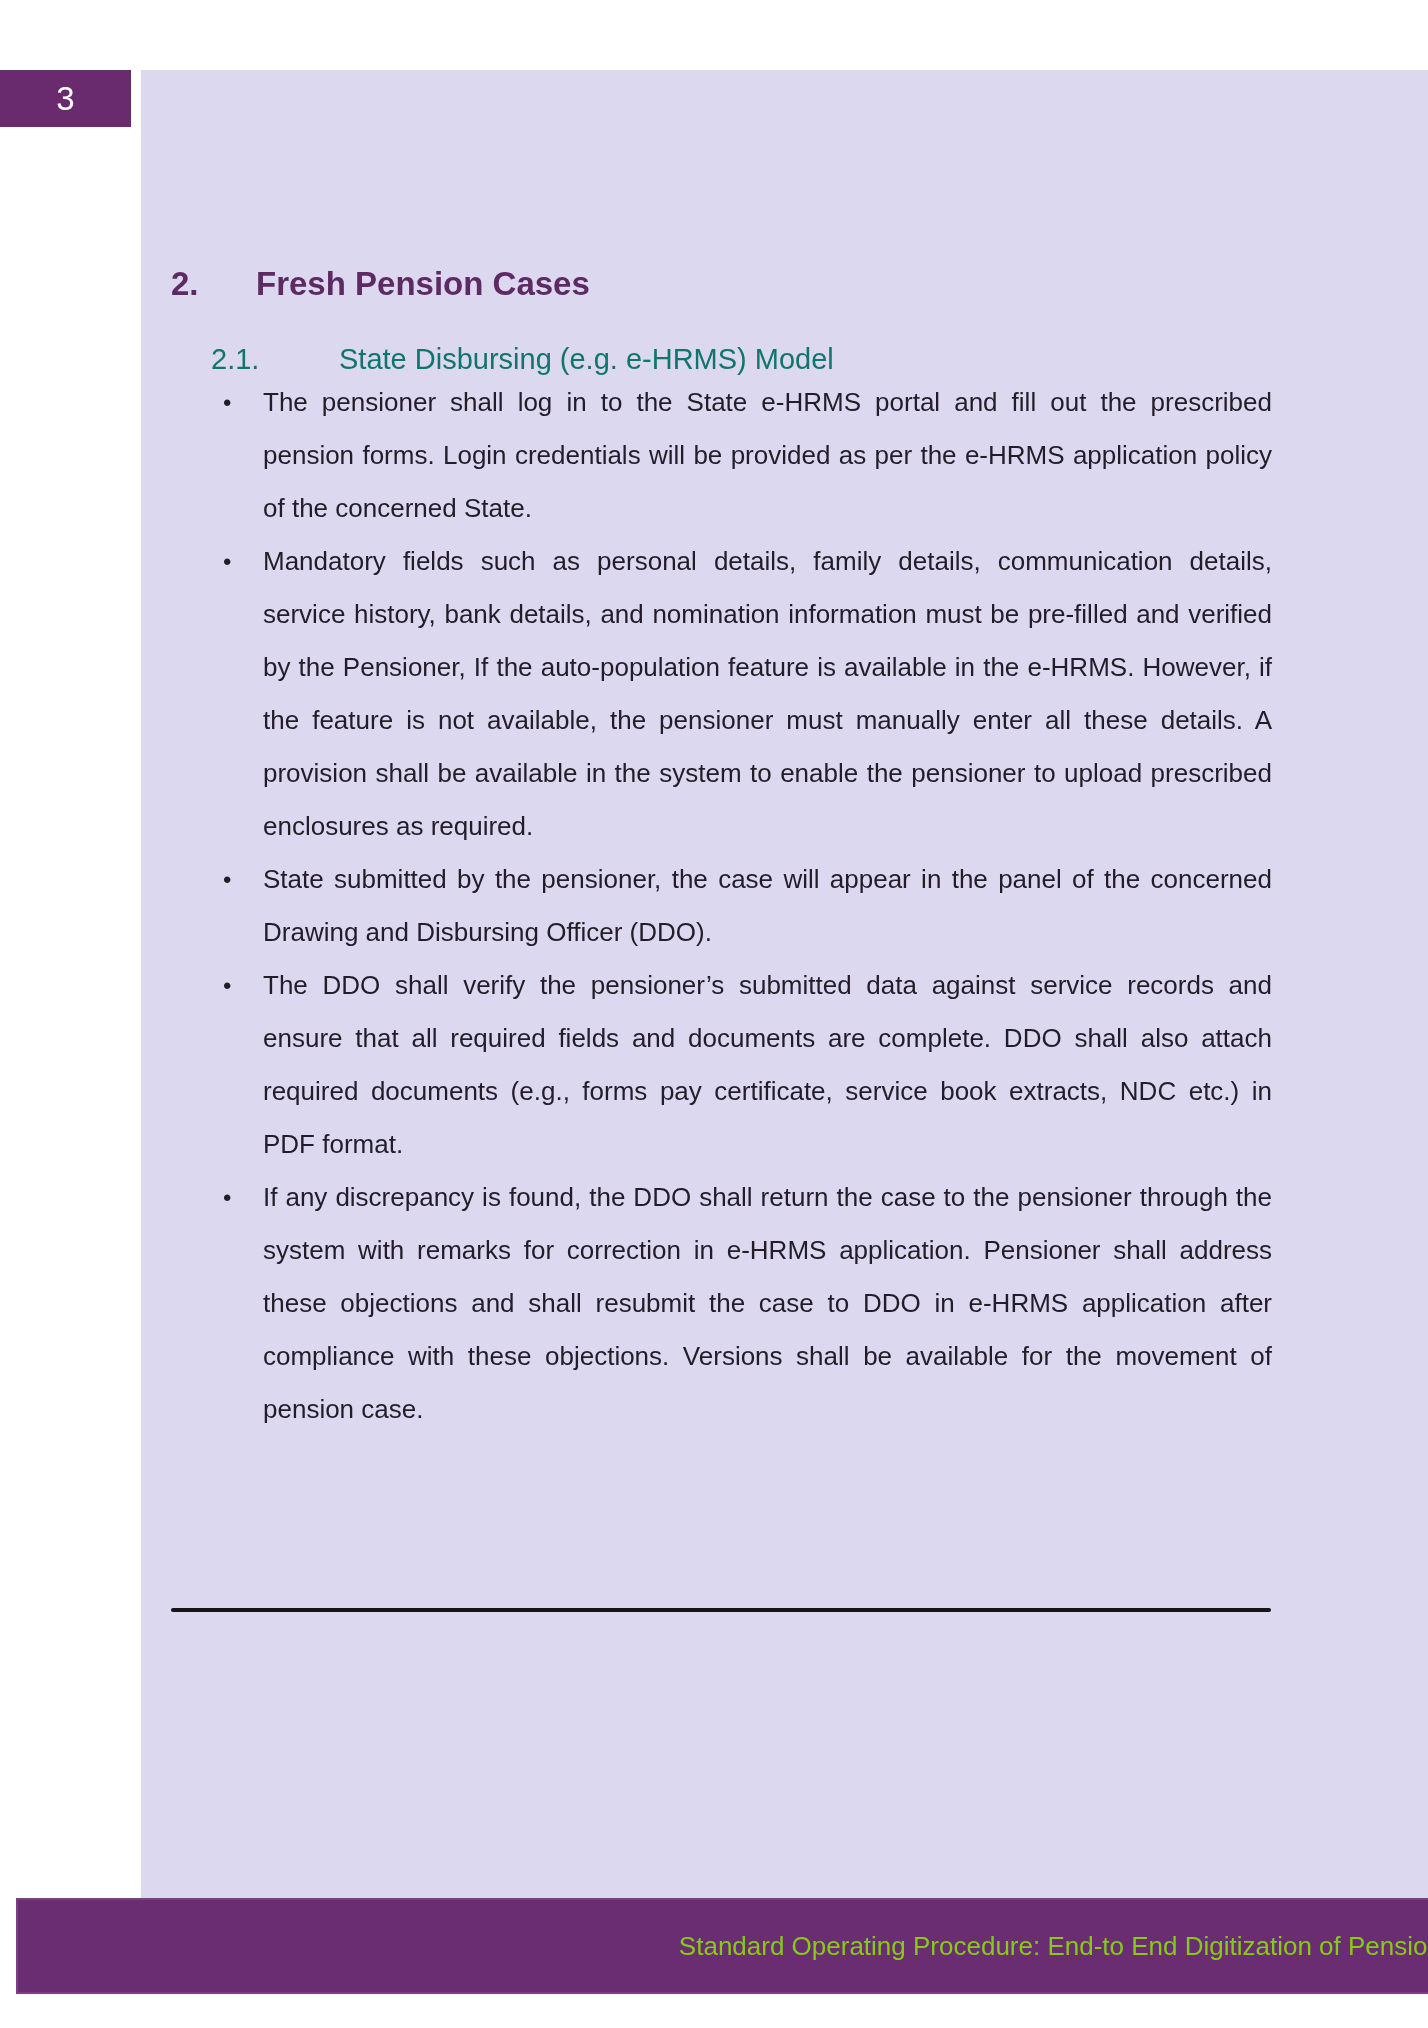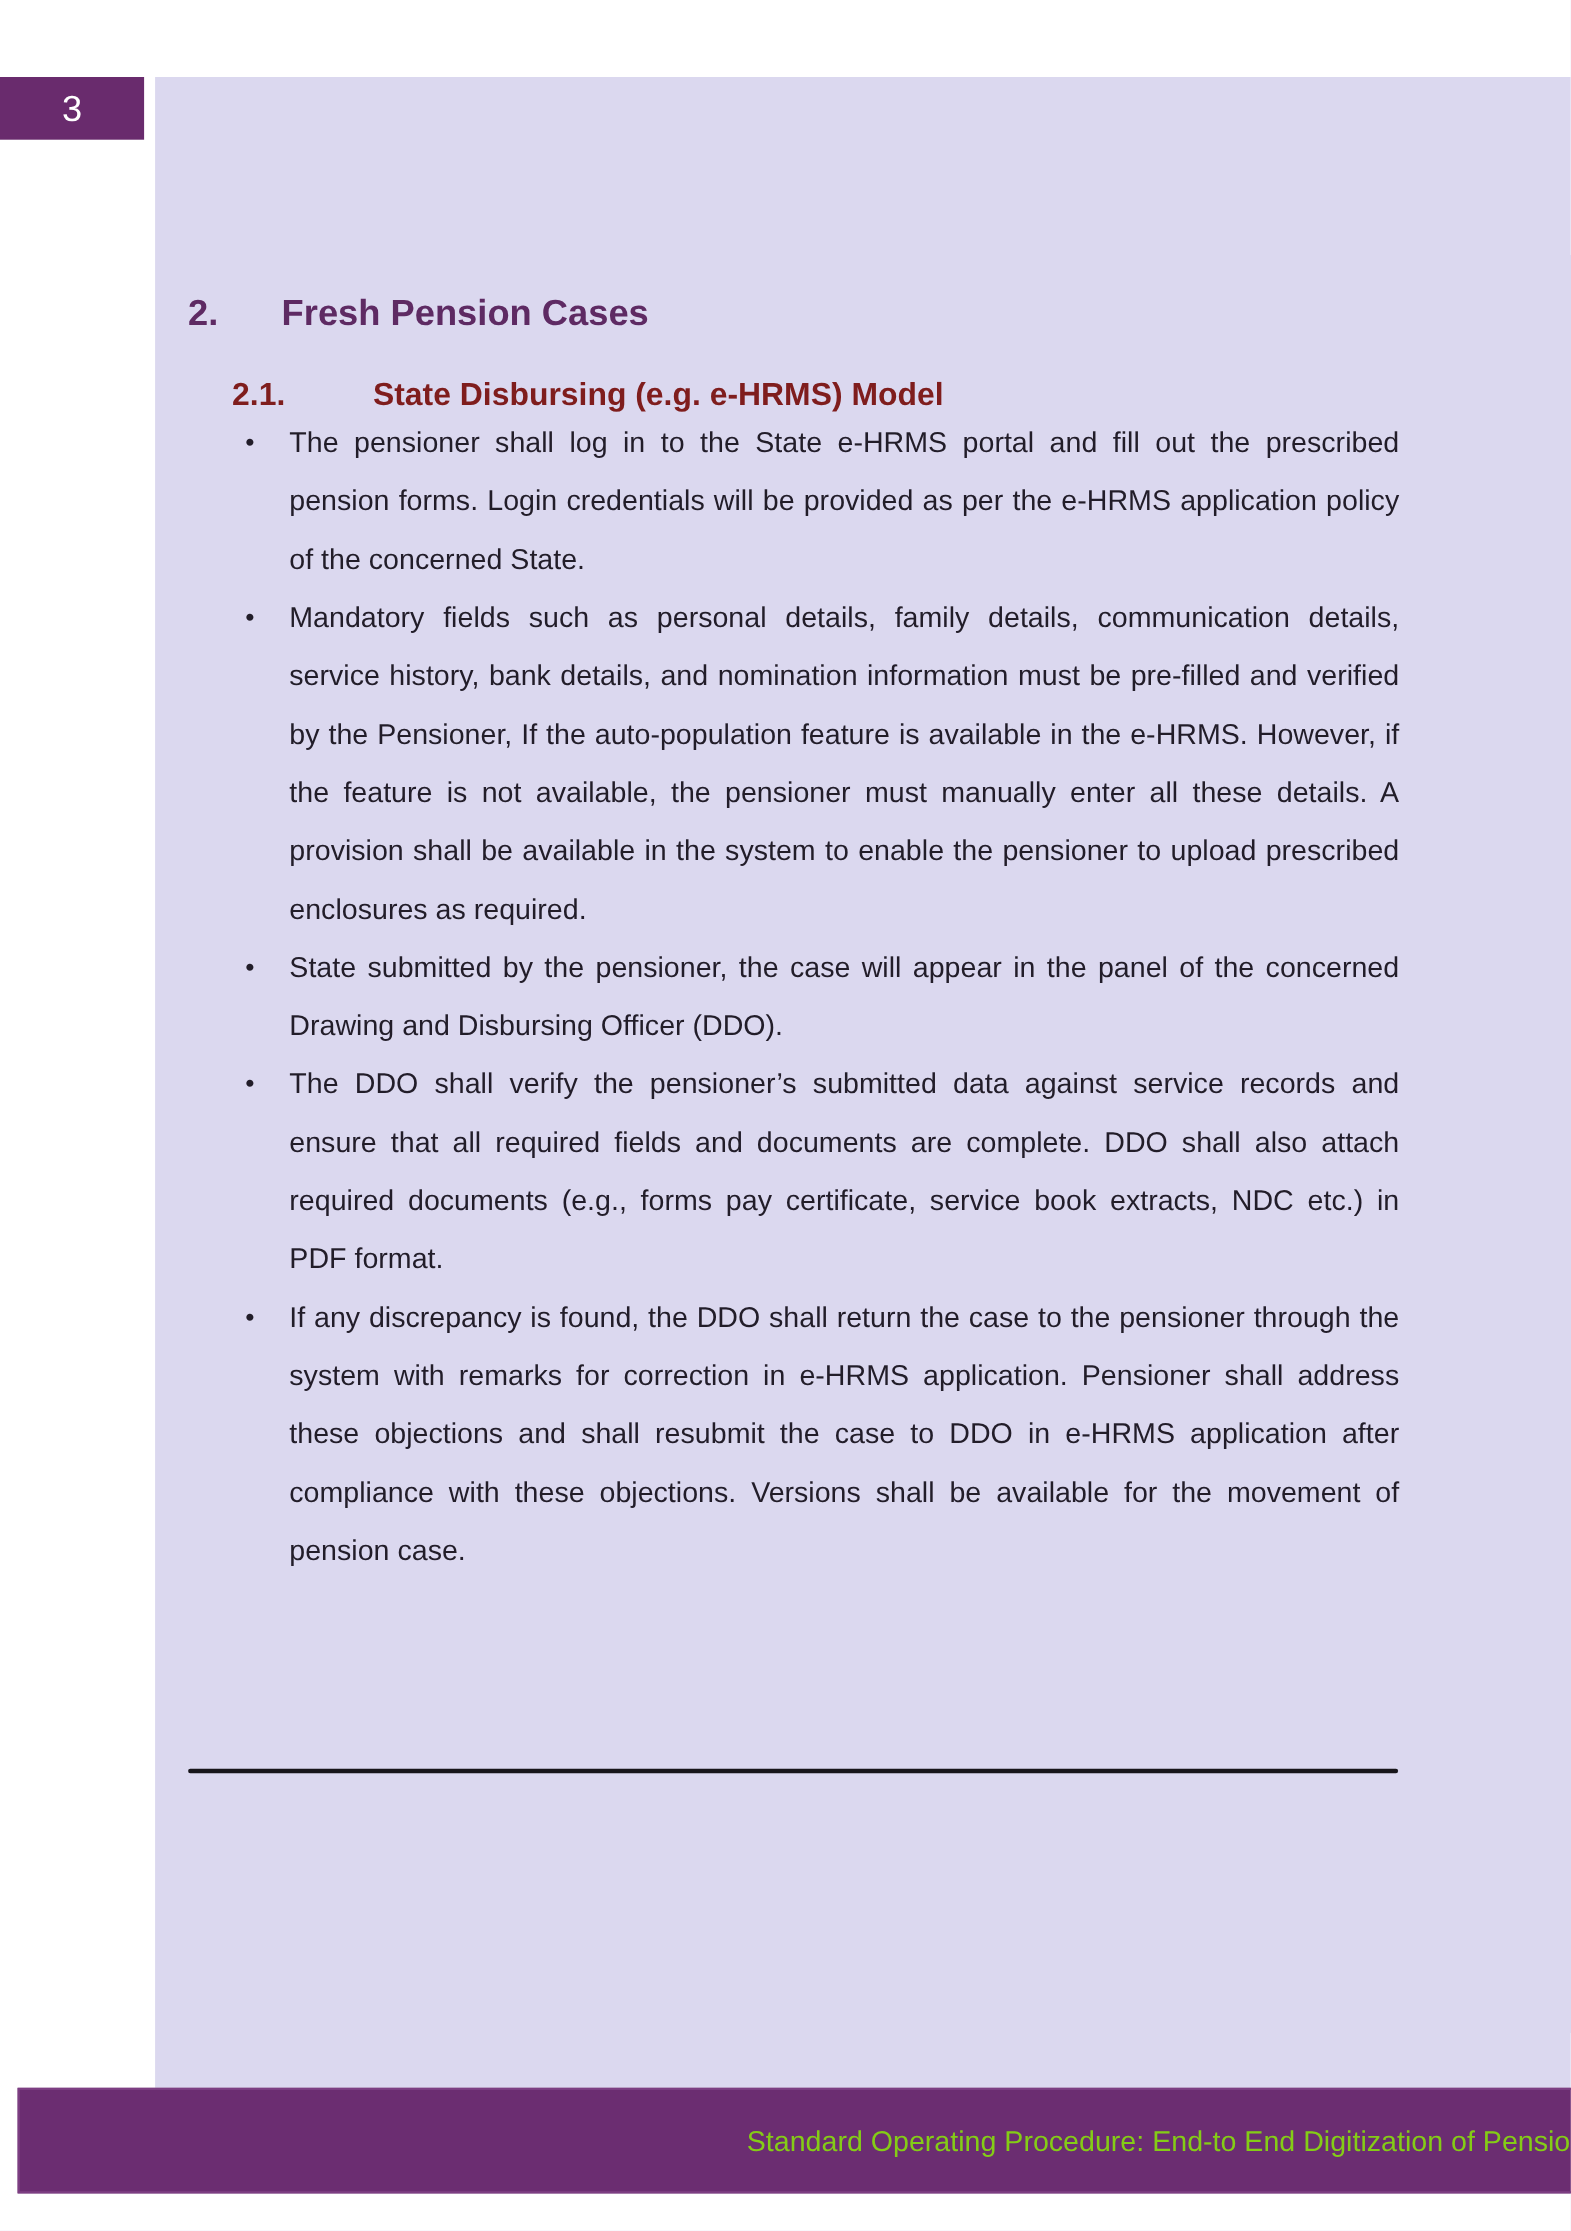--- a/index.html
+++ b/index.html
@@ -37,22 +37,22 @@
     color:#5e2a63;
     display:flex;
     line-height:1.15;
   }
   h1.section-heading .num { width:85px; flex:0 0 85px; }
 
   h2.subsection-heading {
     margin-top:40px;
     margin-left:40px;
     font-size:29px;
-    font-weight:700;
-    color:#7f1d1d;
+    font-weight:400;
+    color:#0f766e;
     display:flex;
     line-height:1.15;
   }
   h2.subsection-heading .num { width:128px; flex:0 0 128px; }
 
   p.intro {
     margin-top:16px;
     margin-left:83px;
     font-size:26px;
     line-height:53px;

